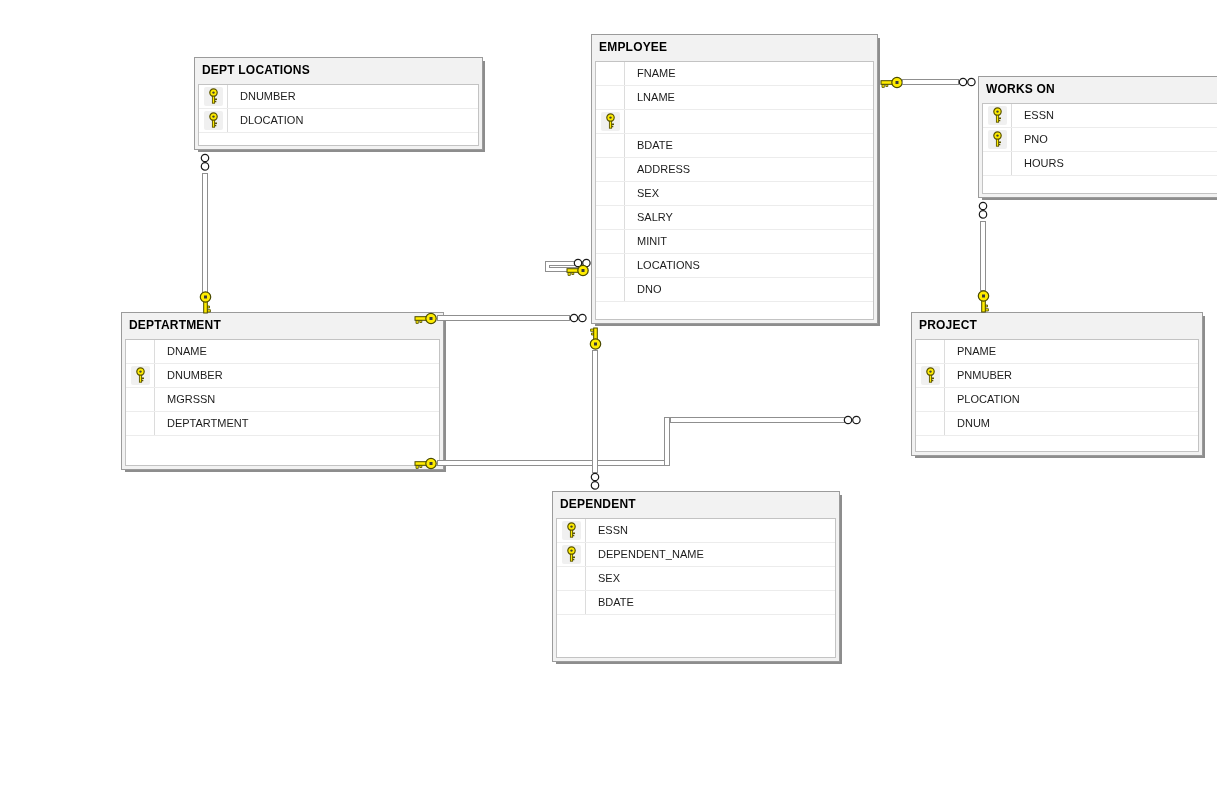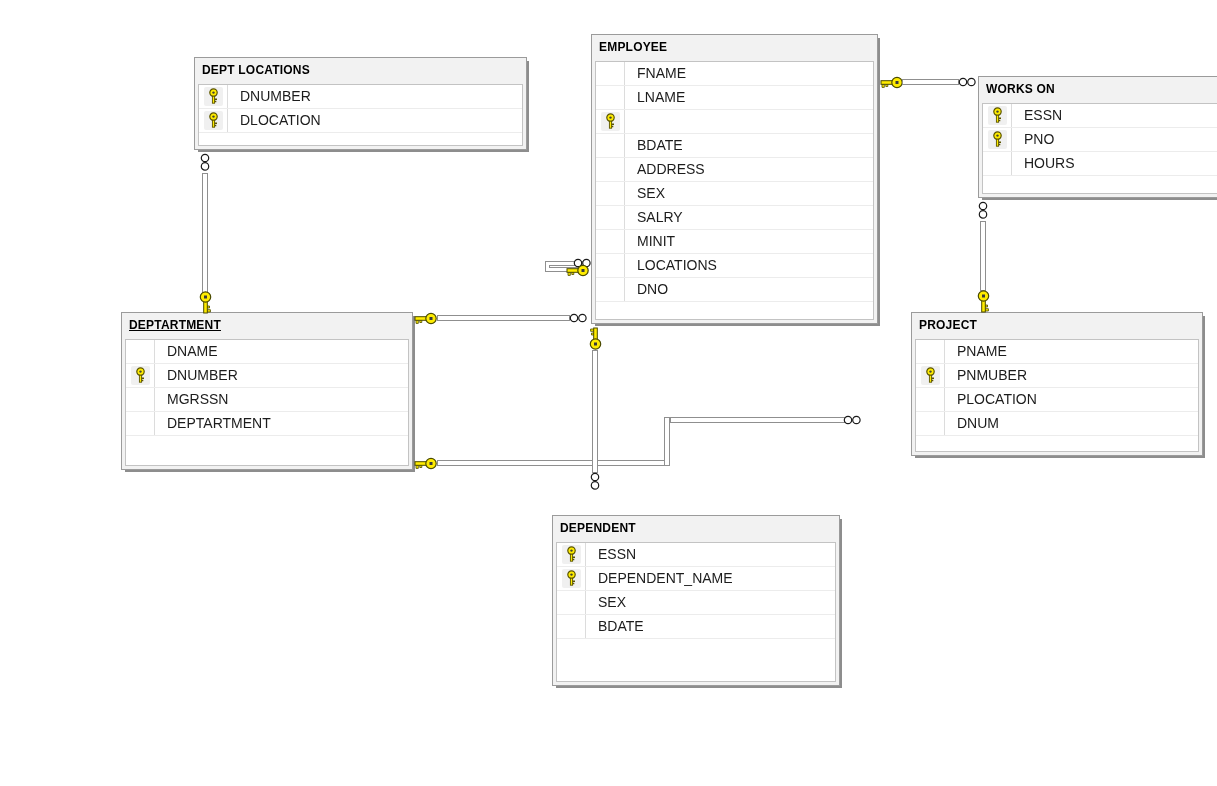--- a/index.html
+++ b/index.html
@@ -22,38 +22,38 @@
   .tbl-grid{
     position:absolute;left:3px;right:3px;top:26px;bottom:3px;
     background:#ffffff;border:1px solid #c3c3c3;box-sizing:border-box;
     overflow:hidden;
   }
   .row{display:flex;height:24px;border-bottom:1px solid #ececec;box-sizing:border-box;}
   .sel{width:29px;flex:0 0 29px;border-right:1px solid #dcdcdc;box-sizing:border-box;
        display:flex;align-items:center;justify-content:center;}
   .pk{display:flex;align-items:center;justify-content:center;
       width:19px;height:19px;background:#f0f0f0;border-radius:2px;}
-  .cname{flex:1;font-size:14px;color:#1c1c1c;line-height:23px;padding-left:12px;
+  .cname{flex:1;font-size:11px;color:#1c1c1c;line-height:23px;padding-left:12px;
          white-space:nowrap;overflow:hidden;}
   
   .tube{position:absolute;background:#ffffff;border:1px solid #8f8f8f;box-sizing:border-box;}
   .tube.h{height:6px;}
   .tube.v{width:6px;}
   .icon{position:absolute;line-height:0;}
   .rot180{transform:rotate(180deg);}
   .loop-outer{position:absolute;background:#fff;border:1px solid #8f8f8f;box-sizing:border-box;}
   .loop-inner{position:absolute;background:#fff;border:1px solid #8f8f8f;box-sizing:border-box;}
   svg{display:block;}
 </style>
 </head>
 <body>
 
 <div id="canvas">
 
-  <div class="tbl" style="left:194px;top:57px;width:333px;height:93px;">
+  <div class="tbl" style="left:194px;top:57px;width:289px;height:93px;">
     <div class="tbl-title">DEPT LOCATIONS</div>
     <div class="tbl-grid">
       <div class="row">
         <div class="sel">
             <span class="pk">
               <svg width="11" height="17" viewBox="0 0 11 17">
                 <circle cx="5.5" cy="4.6" r="3.7" fill="#ffec00" stroke="#5a5400" stroke-width="1.2"></circle>
                 <circle cx="5.5" cy="4.6" r="1.2" fill="#444433"></circle>
                 <rect x="4.4" y="8.2" width="2.2" height="7" fill="#ffec00" stroke="#5a5400" stroke-width="0.9"></rect>
                 <path d="M6.6 11.3 h2.4 M6.6 13.6 h1.7" stroke="#5a5400" stroke-width="1.5"></path>
@@ -161,21 +161,21 @@
           </div>
         <div class="cname">PNO</div>
       </div>
       <div class="row">
         <div class="sel"></div>
         <div class="cname">HOURS</div>
       </div>
     </div>
   </div>
 
-  <div class="tbl" style="left:121px;top:312px;width:292px;height:158px;text-decoration:underline;">
+  <div class="tbl" style="left:121px;top:312px;width:323px;height:158px;">
     <div class="tbl-title">DEPTARTMENT</div>
     <div class="tbl-grid">
       <div class="row">
         <div class="sel"></div>
         <div class="cname">DNAME</div>
       </div>
       <div class="row">
         <div class="sel">
             <span class="pk">
               <svg width="11" height="17" viewBox="0 0 11 17">
@@ -223,21 +223,21 @@
         <div class="sel"></div>
         <div class="cname">PLOCATION</div>
       </div>
       <div class="row">
         <div class="sel"></div>
         <div class="cname">DNUM</div>
       </div>
     </div>
   </div>
 
-  <div class="tbl" style="left:552px;top:491px;width:288px;height:171px;margin-top:24px;">
+  <div class="tbl" style="left:552px;top:491px;width:288px;height:171px;">
     <div class="tbl-title">DEPENDENT</div>
     <div class="tbl-grid">
       <div class="row">
         <div class="sel">
             <span class="pk">
               <svg width="11" height="17" viewBox="0 0 11 17">
                 <circle cx="5.5" cy="4.6" r="3.7" fill="#ffec00" stroke="#5a5400" stroke-width="1.2"></circle>
                 <circle cx="5.5" cy="4.6" r="1.2" fill="#444433"></circle>
                 <rect x="4.4" y="8.2" width="2.2" height="7" fill="#ffec00" stroke="#5a5400" stroke-width="0.9"></rect>
                 <path d="M6.6 11.3 h2.4 M6.6 13.6 h1.7" stroke="#5a5400" stroke-width="1.5"></path>

